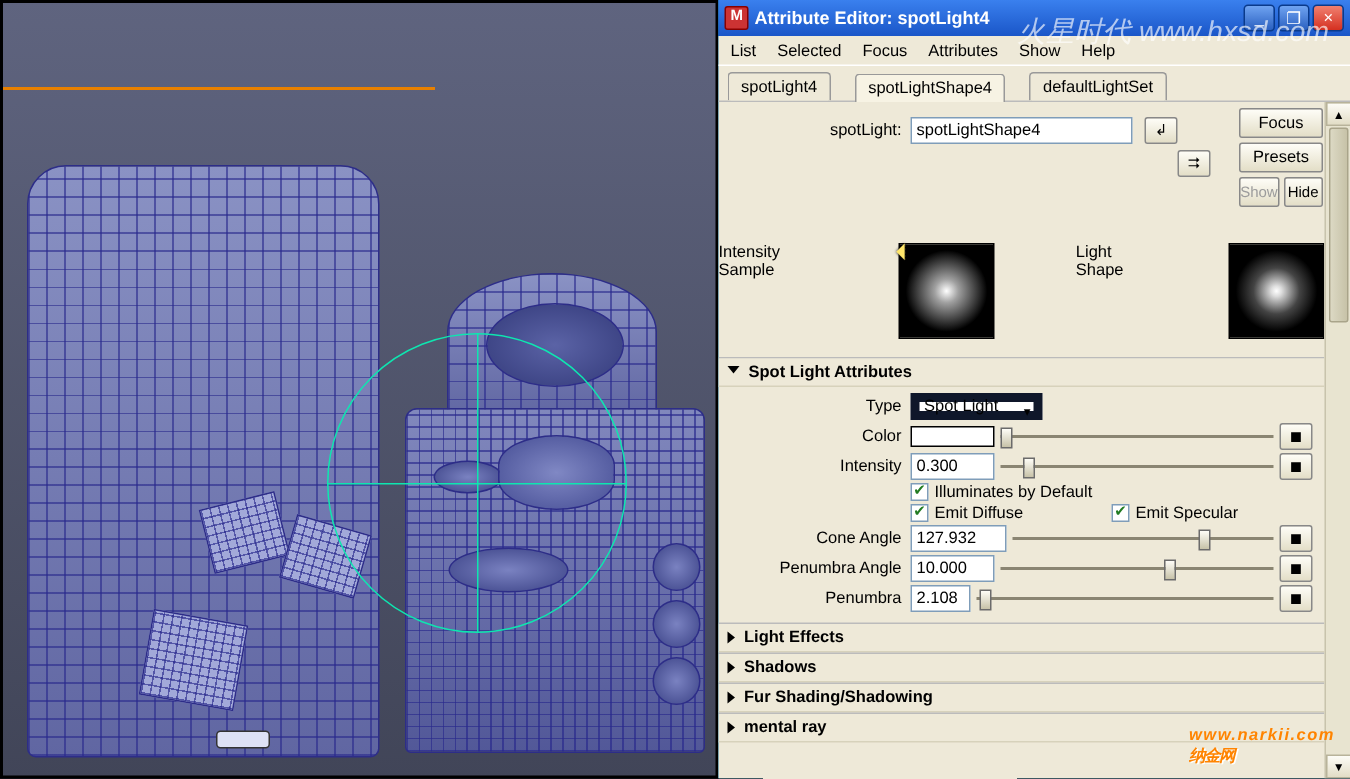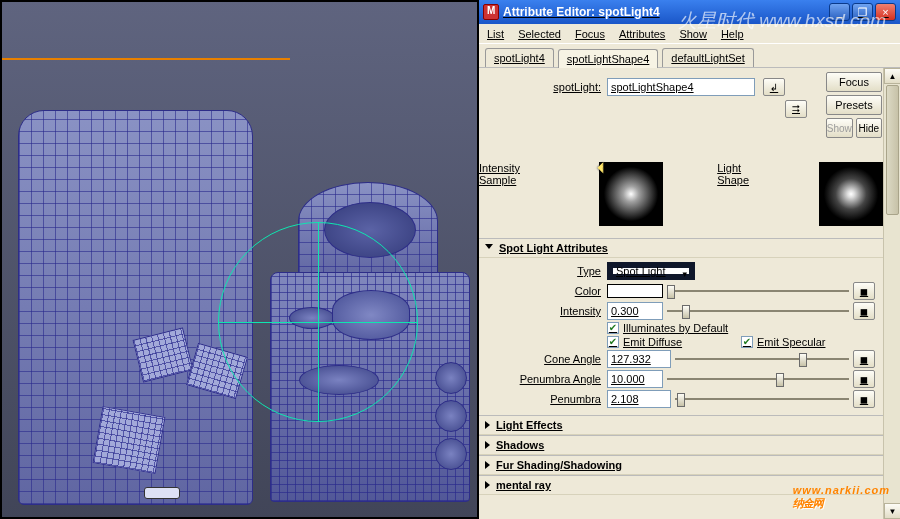--- a/index.html
+++ b/index.html
@@ -20,33 +20,33 @@
   .note1 { left:118px; top:222px; transform:rotate(-14deg); }
   .note2 { left:172px; top:238px; transform:rotate(16deg); }
   .note3 { left:78px; top:300px; transform:rotate(10deg); width:64px; height:58px; }
   .handle { position:absolute; left:125px; top:376px; width:36px; height:12px; background:#dde1f5; border:1px solid #333; border-radius:3px; }
   .light-circle { position:absolute; left:218px; top:222px; width:200px; height:200px; border:1px solid #0ee6b0; border-radius:50%; }
   .light-cross1 { position:absolute; left:218px; top:322px; width:200px; border-top:1px solid #0ee6b0; }
   .light-cross2 { position:absolute; left:318px; top:222px; height:200px; border-left:1px solid #0ee6b0; }
   .logo { position:absolute; right:10px; bottom:8px; font-size:34px; font-weight:bold; font-style:italic; color:#ff8400; text-shadow:1px 1px 0 #fff; letter-spacing:-1px; pointer-events:none; }
   .logo span { font-size:11px; display:block; color:#ff8400; letter-spacing:1px; text-shadow:none; }
   .mark { position:absolute; right:14px; top:8px; color:#fff; opacity:.65; font-size:19px; font-style:italic; pointer-events:none; }
-  .panel { position:absolute; left:479px; top:0; width:421px; height:519px; background:#0ea5e9;text-decoration:underline; }
+  .panel { position:absolute; left:479px; top:0; width:421px; height:519px; background:#0ea5e9; }
 
   .titlebar { height:24px; background:linear-gradient(180deg,#3a80ee,#1a56c8); display:flex; align-items:center; padding:0 4px; color:#fff; }
   .titlebar .appicon { width:16px;height:16px;margin-right:4px;background:#c33;border:1px solid #800;border-radius:2px;position:relative; }
   .titlebar .appicon::after{content:"M";position:absolute;left:3px;top:0;color:#fff;font-size:10px;font-weight:bold;}
   .titlebar .title { flex:1; font-weight:bold; font-size:12px; }
   .winbtn { width:21px;height:18px;margin-left:2px;background:linear-gradient(#6fa3f1,#2a60c0);border:1px solid #0a3a8b;border-radius:3px;color:#fff;display:flex;align-items:center;justify-content:center;font-size:11px;font-family:Arial;}
   .winbtn.close{background:linear-gradient(#f08070,#d53020);}
 
   .menubar { height:20px; background:#eee9d8; display:flex; align-items:center; gap:14px; padding:0 8px; border-bottom:1px solid #fff; }
   .menubar span { cursor:default; }
 
-  .tabs { height:24px; background:#eee9d8; display:flex; align-items:flex-end; padding:4px 6px 0; gap:4px; border-bottom:1px solid #bbb; }
+  .tabs { height:24px; background:#eee9d8; display:flex; align-items:flex-end; padding:4px 6px 0; gap:16px; border-bottom:1px solid #bbb; }
   .tab { padding:3px 8px; border:1px solid #999; border-bottom:none; background:#eee9d8; border-radius:3px 3px 0 0; }
   .tab.active { background:#f7f3e4; position:relative; top:1px; }
 
   .content { background:#eee9d8; height:451px; overflow:hidden; position:relative; display:flex; }
   .scrollarea { flex:1; overflow:hidden; }
   .vscroll { width:17px; background:#e8e4d0; border-left:1px solid #c8c3ac; position:relative; }
   .vscroll .arrow { position:absolute; left:0; width:17px; height:16px; background:linear-gradient(#fdfcf6,#e2ddc6); border:1px solid #b8b39a; display:flex;align-items:center;justify-content:center; font-size:8px;}
   .vscroll .up { top:0; }
   .vscroll .down { bottom:0; }
   .vscroll .thumb { position:absolute; left:2px; top:17px; width:13px; height:130px; background:linear-gradient(90deg,#dcd9c4,#c7c2a8); border:1px solid #a9a48a; border-radius:2px; }
@@ -235,21 +235,21 @@
             <div class="lbl">Penumbra Angle</div>
             <input class="txt" style="width: 56px;" value="10.000">
             <div class="slider">
                 <div class="track"></div>
                 <div class="hthumb" style="left:60%;"></div>
               </div>
             <div class="iconbtn">◼</div>
           </div>
           <div class="row">
             <div class="lbl">Penumbra</div>
-            <input class="txt" style="width: 64px;" value="2.108">
+            <input class="txt" style="width: 40px;" value="2.108">
             <div class="slider">
                 <div class="track"></div>
                 <div class="hthumb" style="left:1%;"></div>
               </div>
             <div class="iconbtn">◼</div>
           </div>
         </div>
       </div>
 
       <div class="section">

